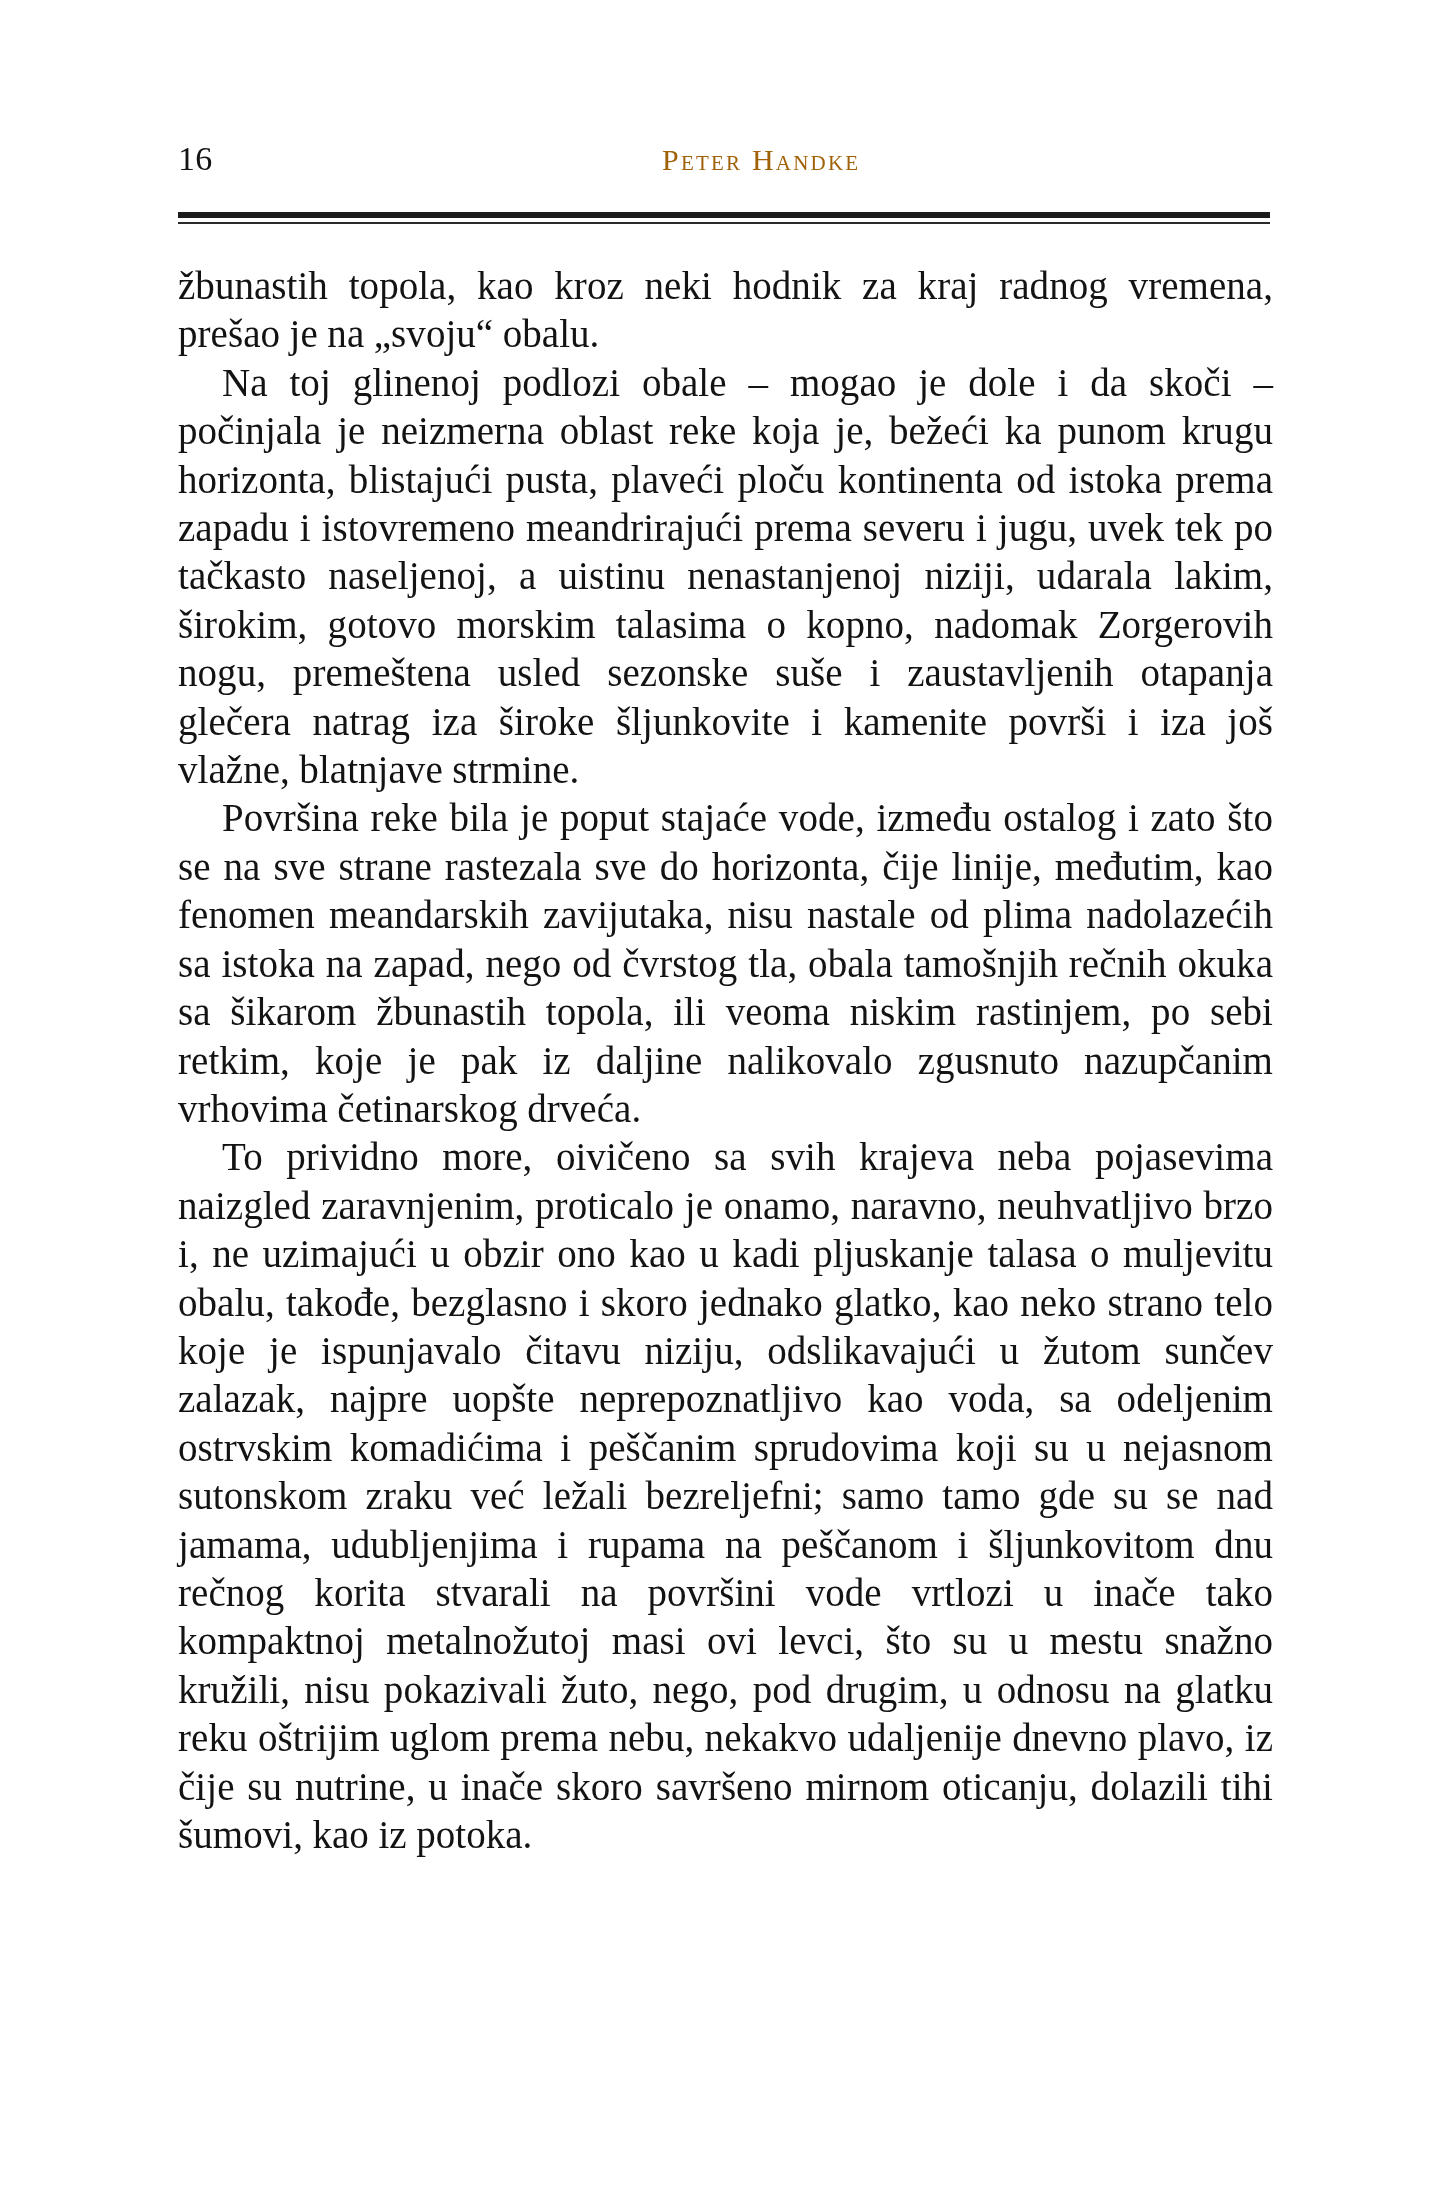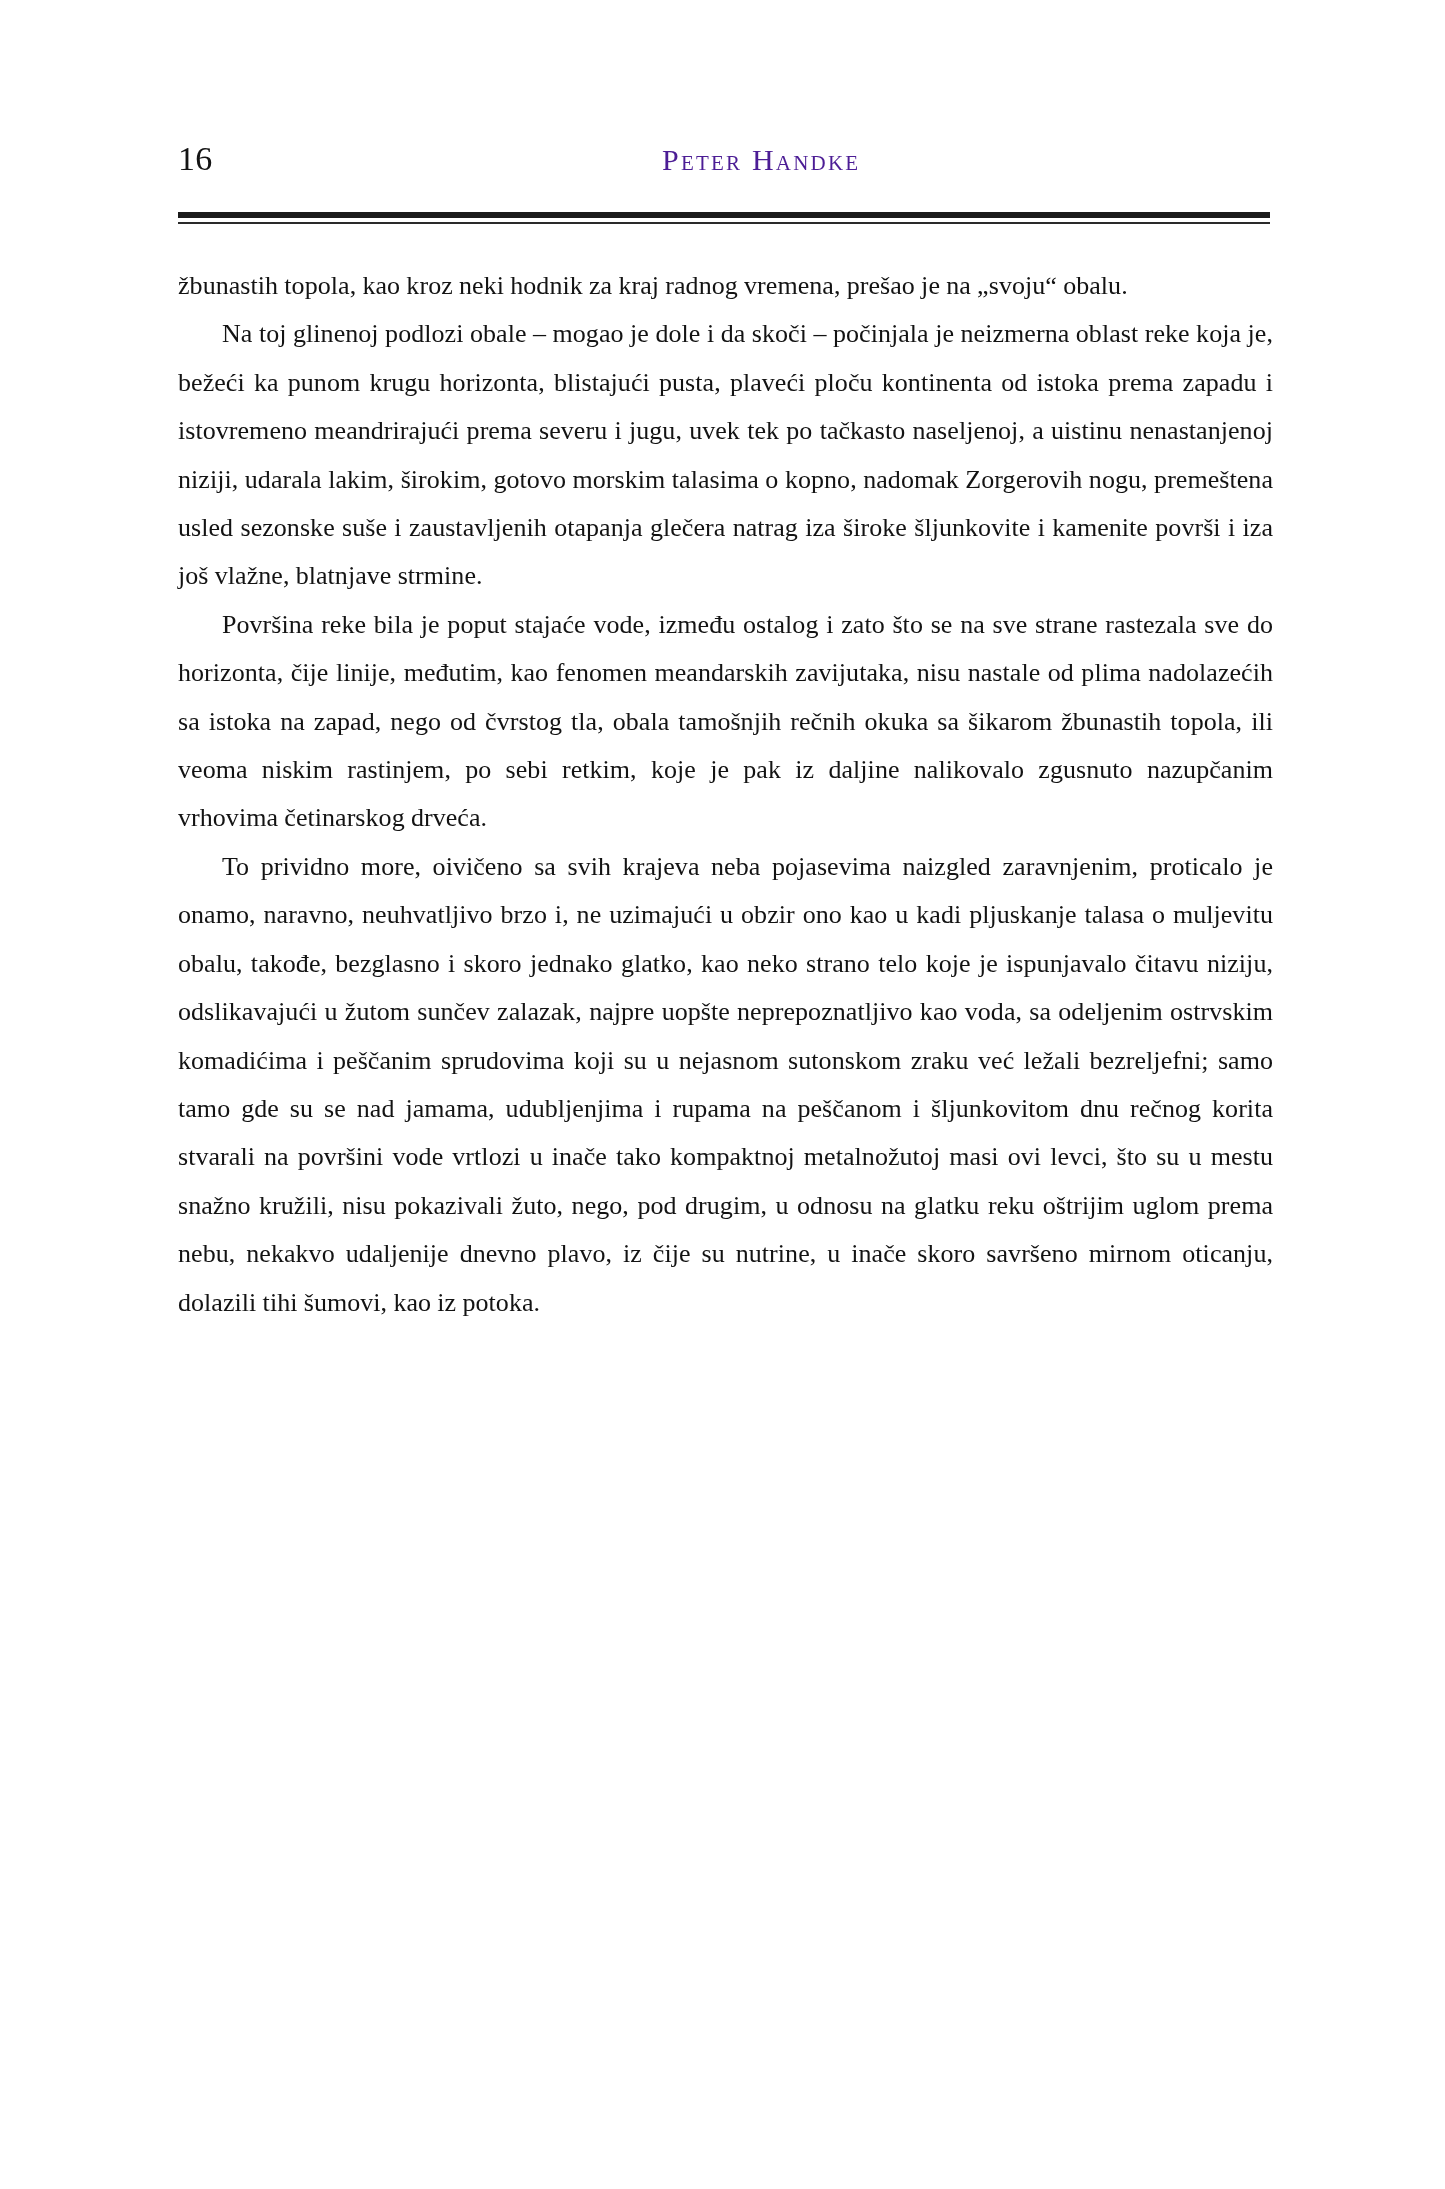--- a/index.html
+++ b/index.html
@@ -41,21 +41,21 @@
     flex: 0 0 auto;
   }
   .running-title {
     flex: 1 1 auto;
     text-align: center;
     padding-right: 8px;
     font-size: 30px;
     line-height: 1;
     font-variant: small-caps;
     letter-spacing: 2.2px;
-    color: #4c1d95;
+    color: #a16207;
     white-space: nowrap;
   }
 
   
   .rule {
     position: absolute;
     left: 178px;
     top: 212px;
     width: 1092px;
   }
@@ -74,21 +74,21 @@
 
   
   .textblock {
     position: absolute;
     left: 178px;
     top: 262px;
     width: 1095px;
   }
   p.para {
     margin: 0;
-    font-size: 26px;
+    font-size: 39px;
     line-height: 48.4px;
     text-align: justify;
     text-justify: inter-word;
     hyphens: manual;
     -webkit-hyphens: manual;
     word-spacing: -0.3px;
     letter-spacing: 0.05px;
     color: #131313;
   }
   p.para.indent {

